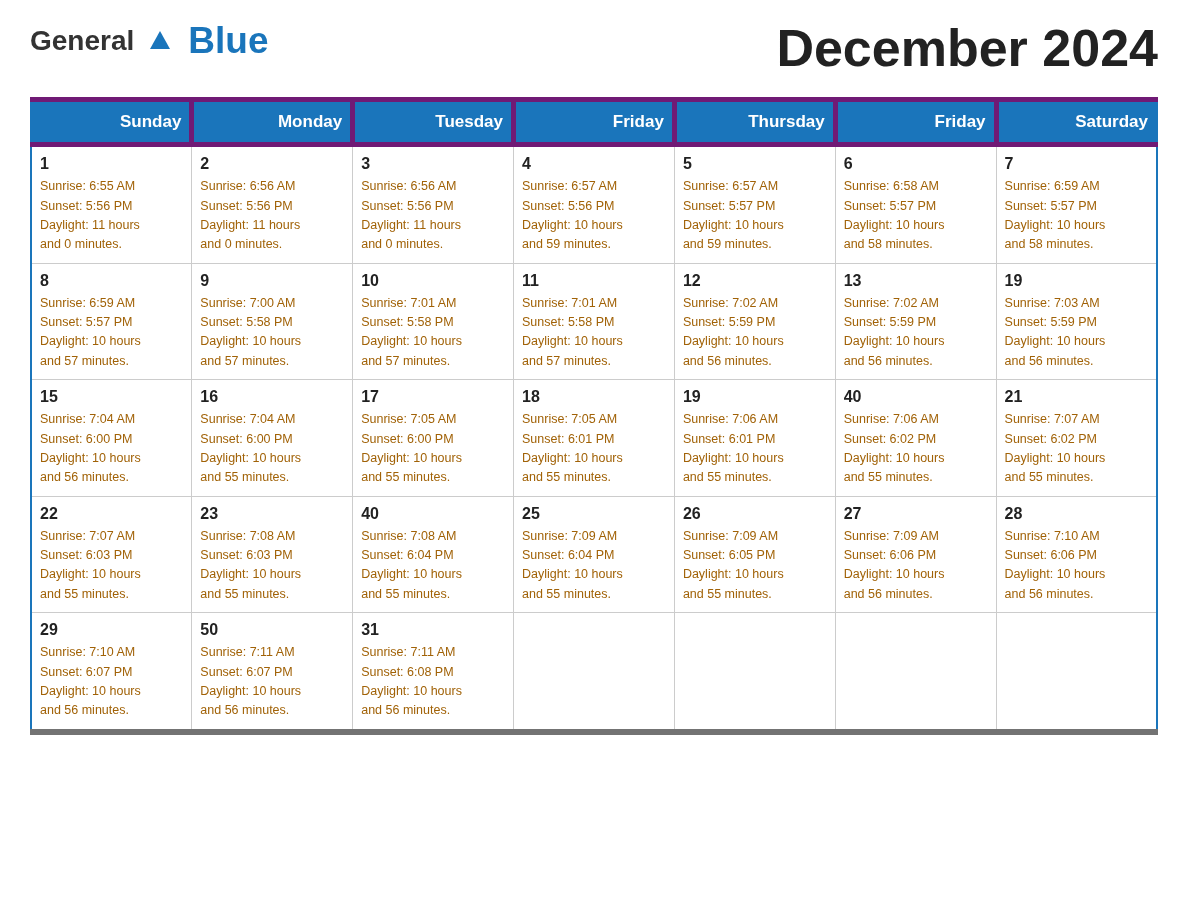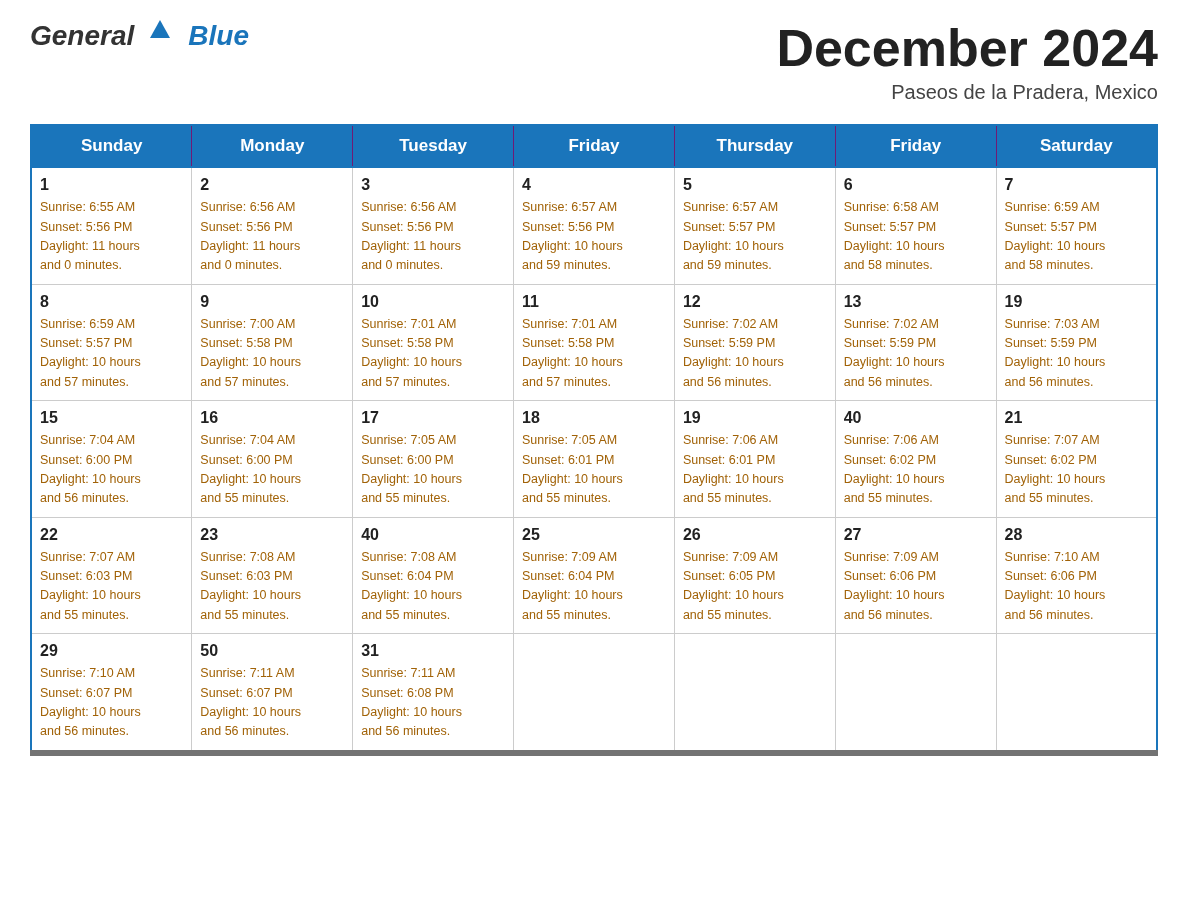--- a/index.html
+++ b/index.html
@@ -16,39 +16,39 @@
       align-items: flex-start;
       margin-bottom: 20px;
     }
     .logo {
       display: flex;
       flex-direction: column;
       align-items: flex-start;
     }
     .logo-top {
       display: flex;
+      align-items: center;
       gap: 14px;
-      font-style: italic;
     }
     .logo-text-general {
       font-size: 28px;
       font-weight: bold;
       color: #333;
     }
     .logo-triangle {
       width: 0;
       height: 0;
       border-left: 10px solid transparent;
       border-right: 10px solid transparent;
       border-bottom: 18px solid #1a75bb;
       margin-left: 2px;
       margin-bottom: 2px;
     }
     .logo-text-blue {
-      font-size: 28px;
+      font-size: 37px;
       font-weight: bold;
       color: #1a75bb;
       margin-left: 4px;
     }
     .title-section {
       text-align: right;
     }
     .month-title {
       font-size: 52px;
       font-weight: bold;
@@ -65,22 +65,22 @@
       width: 100%;
       border-collapse: collapse;
       table-layout: fixed;
     }
     .calendar-table thead tr th {
       background-color: #1a75bb;
       color: #fff;
       padding: 10px 8px;
       font-size: 17px;
       font-weight: bold;
-      text-align: center;
-      border: 1px solid #701a75;
+      text-align: right;
+      border: 5px solid #701a75;
     }
     .calendar-table tbody tr td {
       vertical-align: top;
       padding: 8px 8px;
       border: 1px solid #ccc;
       font-size: 13px;
       color: #333;
       min-height: 90px;
       height: 110px;
     }
@@ -127,21 +127,20 @@
 <div class="header">
   <div class="logo">
     <div class="logo-top">
       <span class="logo-text-general">General</span>
       <div class="logo-triangle"></div>
       <span class="logo-text-blue">Blue</span>
     </div>
   </div>
   <div class="title-section">
     <div class="month-title">December 2024</div>
-    <div class="location">Paseos de la Pradera, Mexico</div>
   </div>
 </div>
 
 <table class="calendar-table">
   <thead>
     <tr>
     <th>Sunday</th>
         <th>Monday</th>
         <th>Tuesday</th>
         <th>Friday</th>

